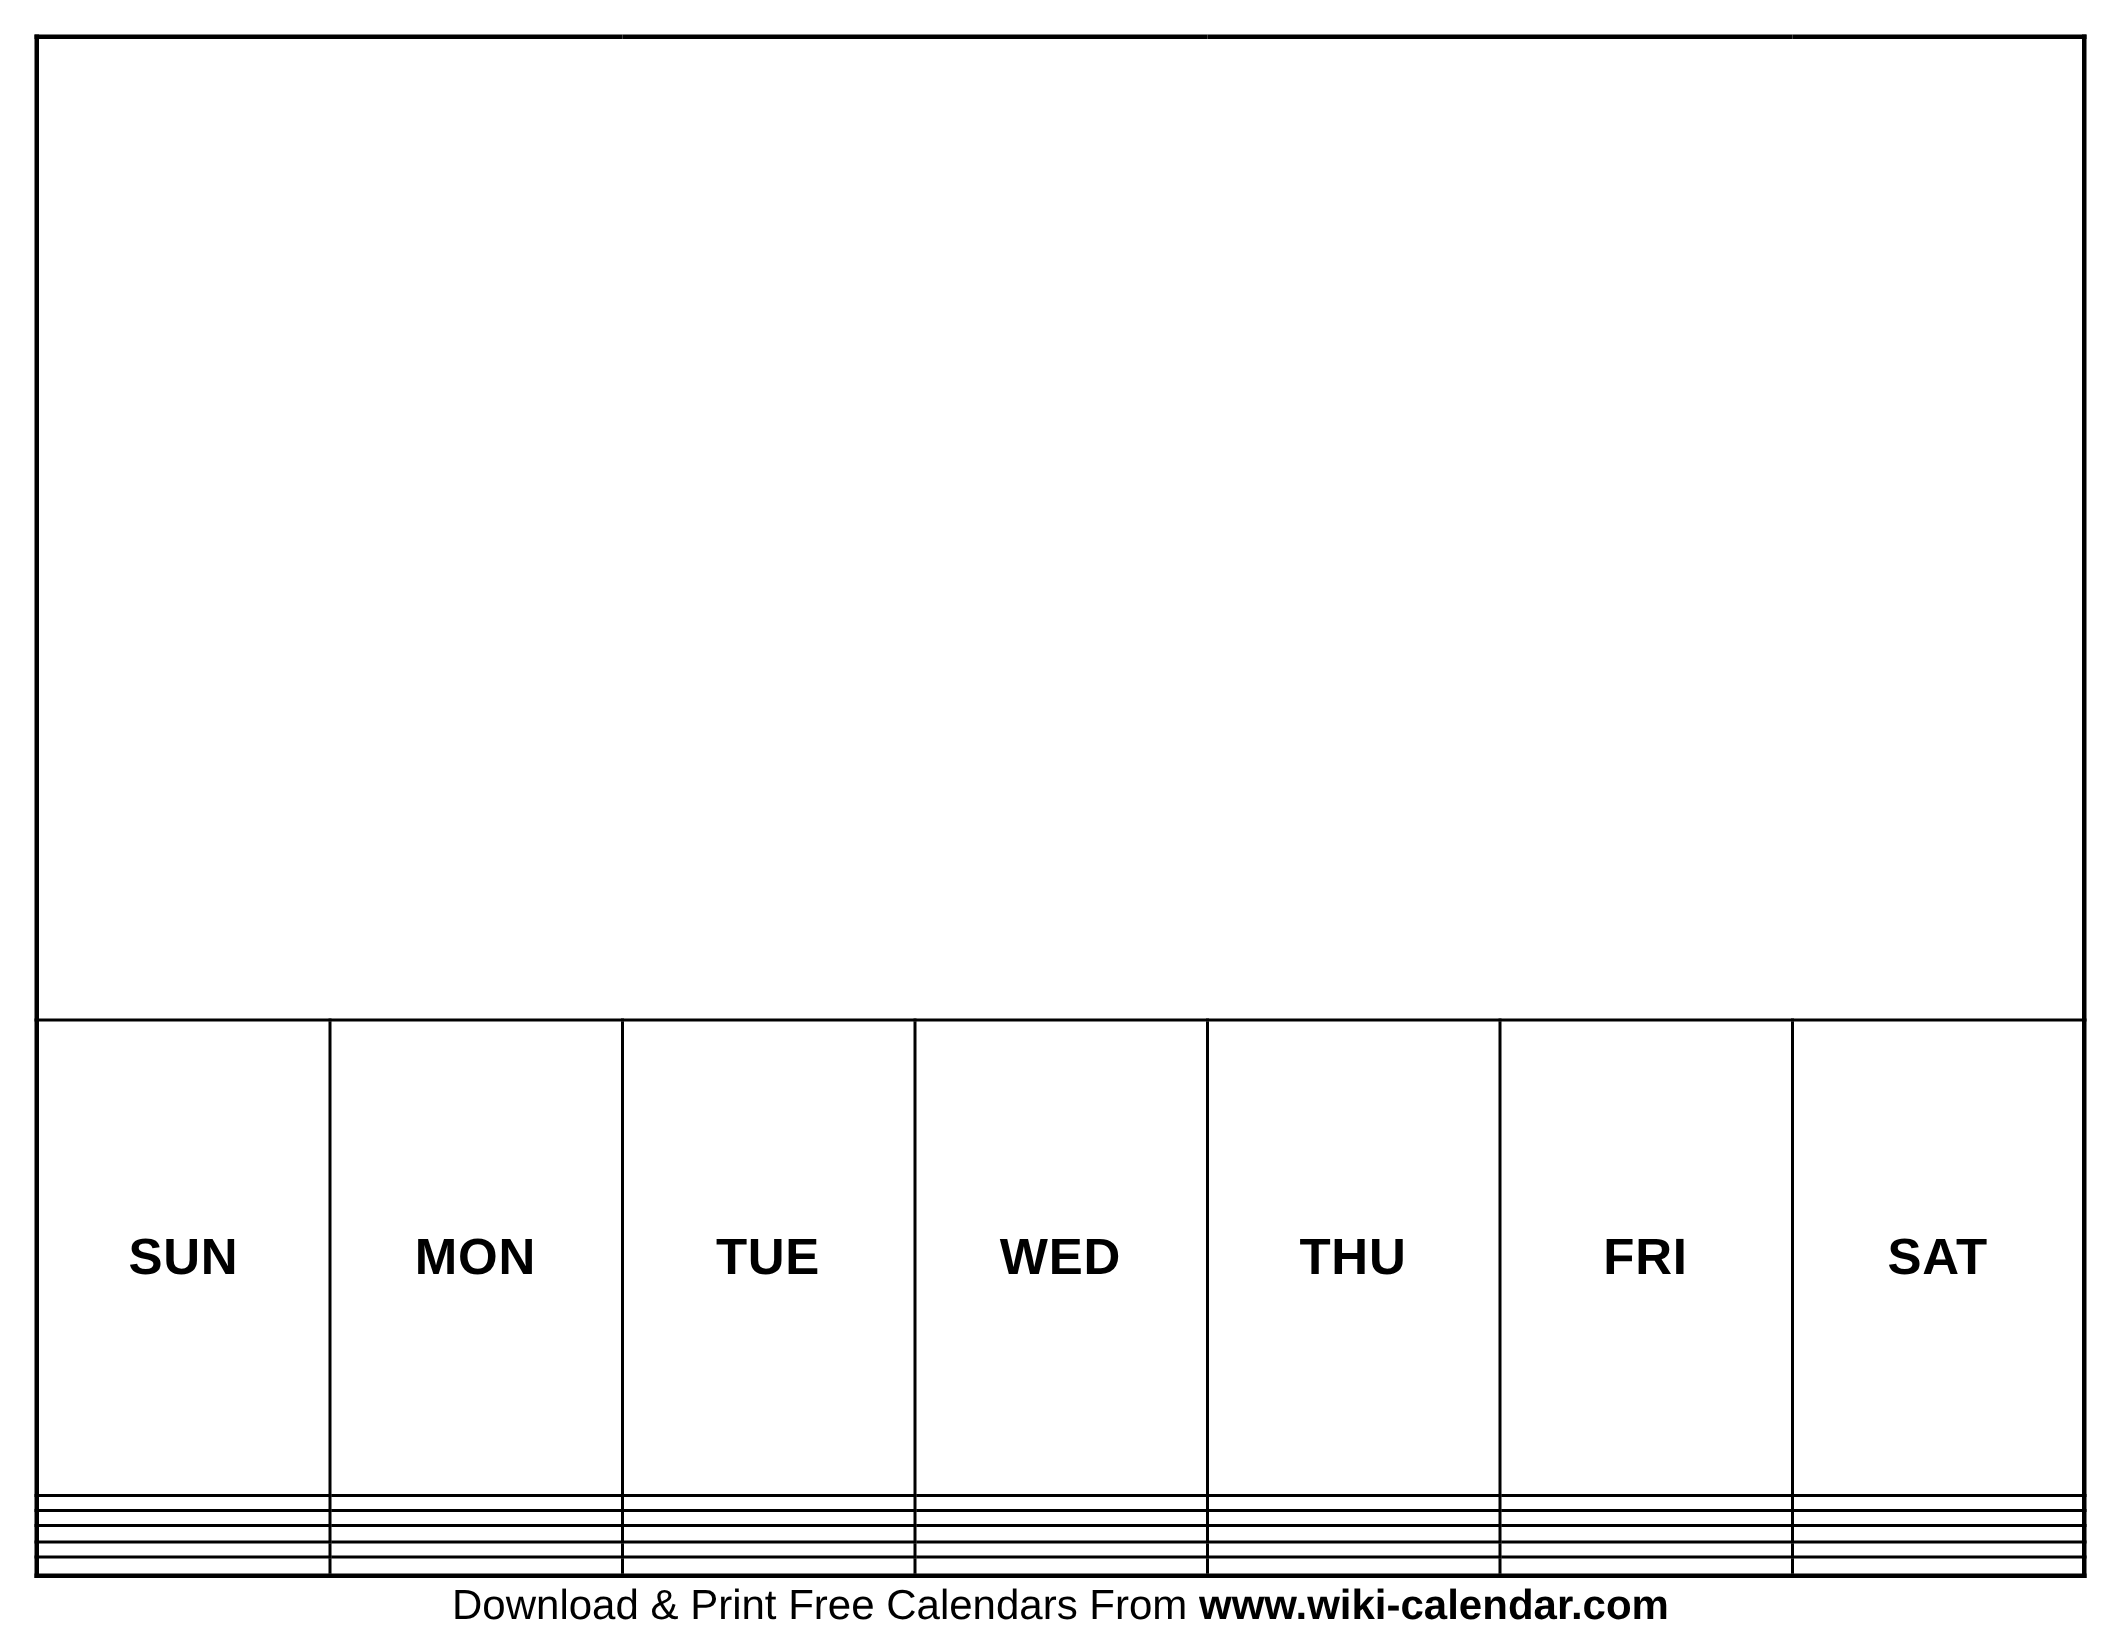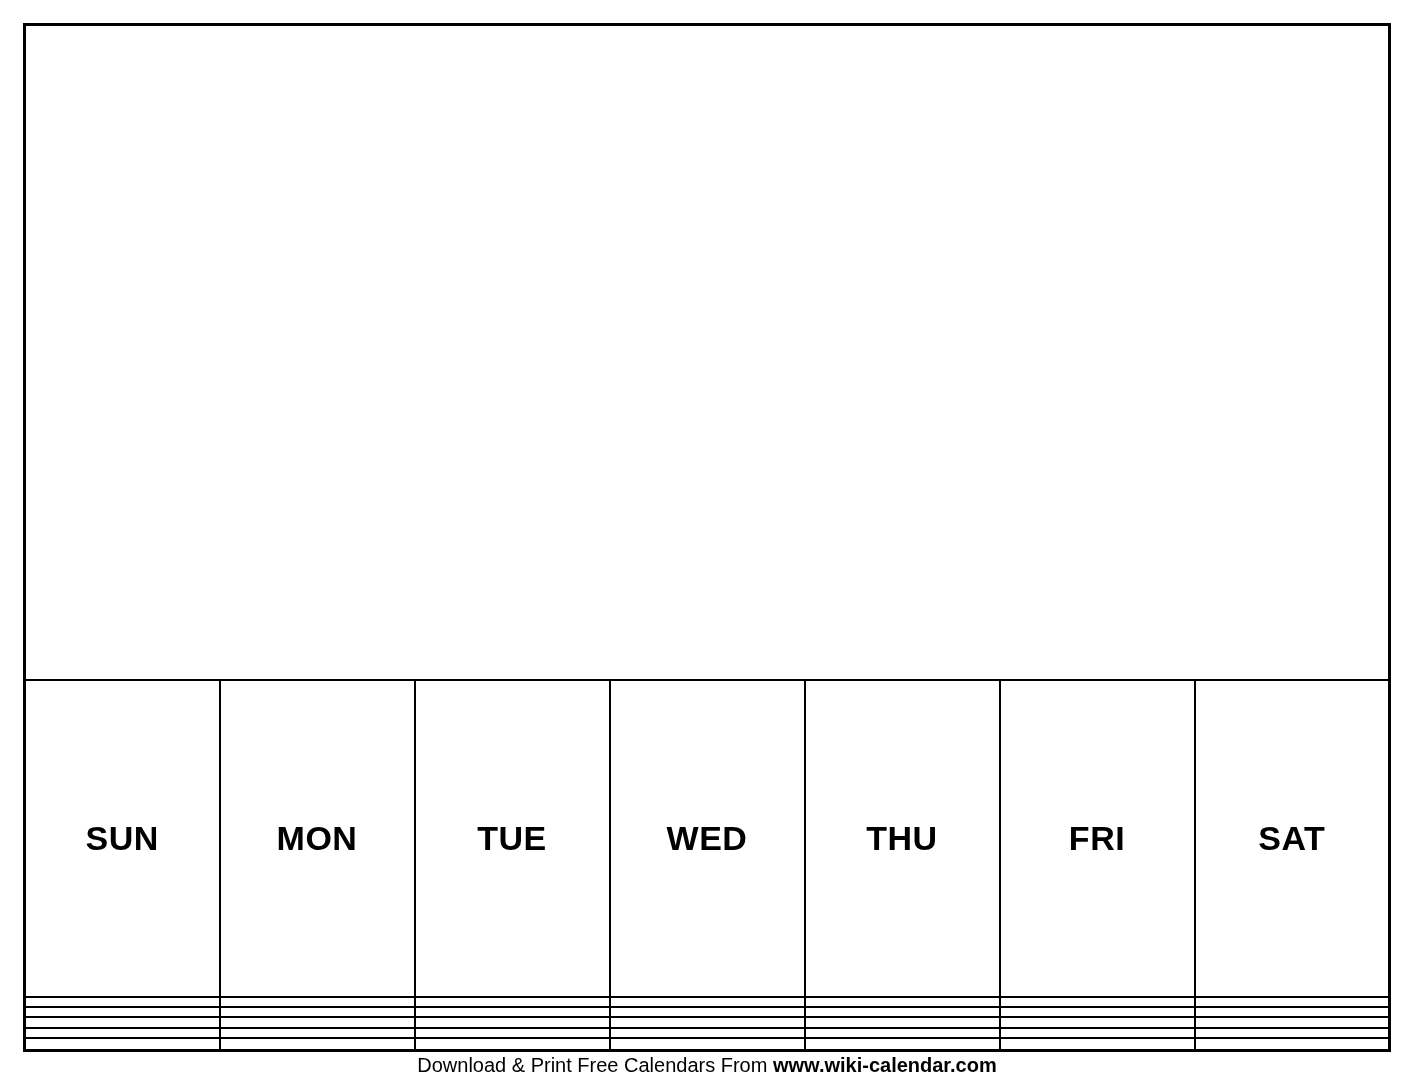--- a/index.html
+++ b/index.html
@@ -59,21 +59,21 @@
   td.day-cell {
     background: #ffffff;
     padding: 0;
   }
   .footer {
     position: absolute;
     left: 23px;
     top: 1054px;
     width: 1368px;
     text-align: center;
-    font-size: 20px;
+    font-size: 28px;
     white-space: nowrap;
   }
   .footer .url {
     font-weight: bold;
   }
 </style>
 </head>
 <body>
 
 <div class="page">

